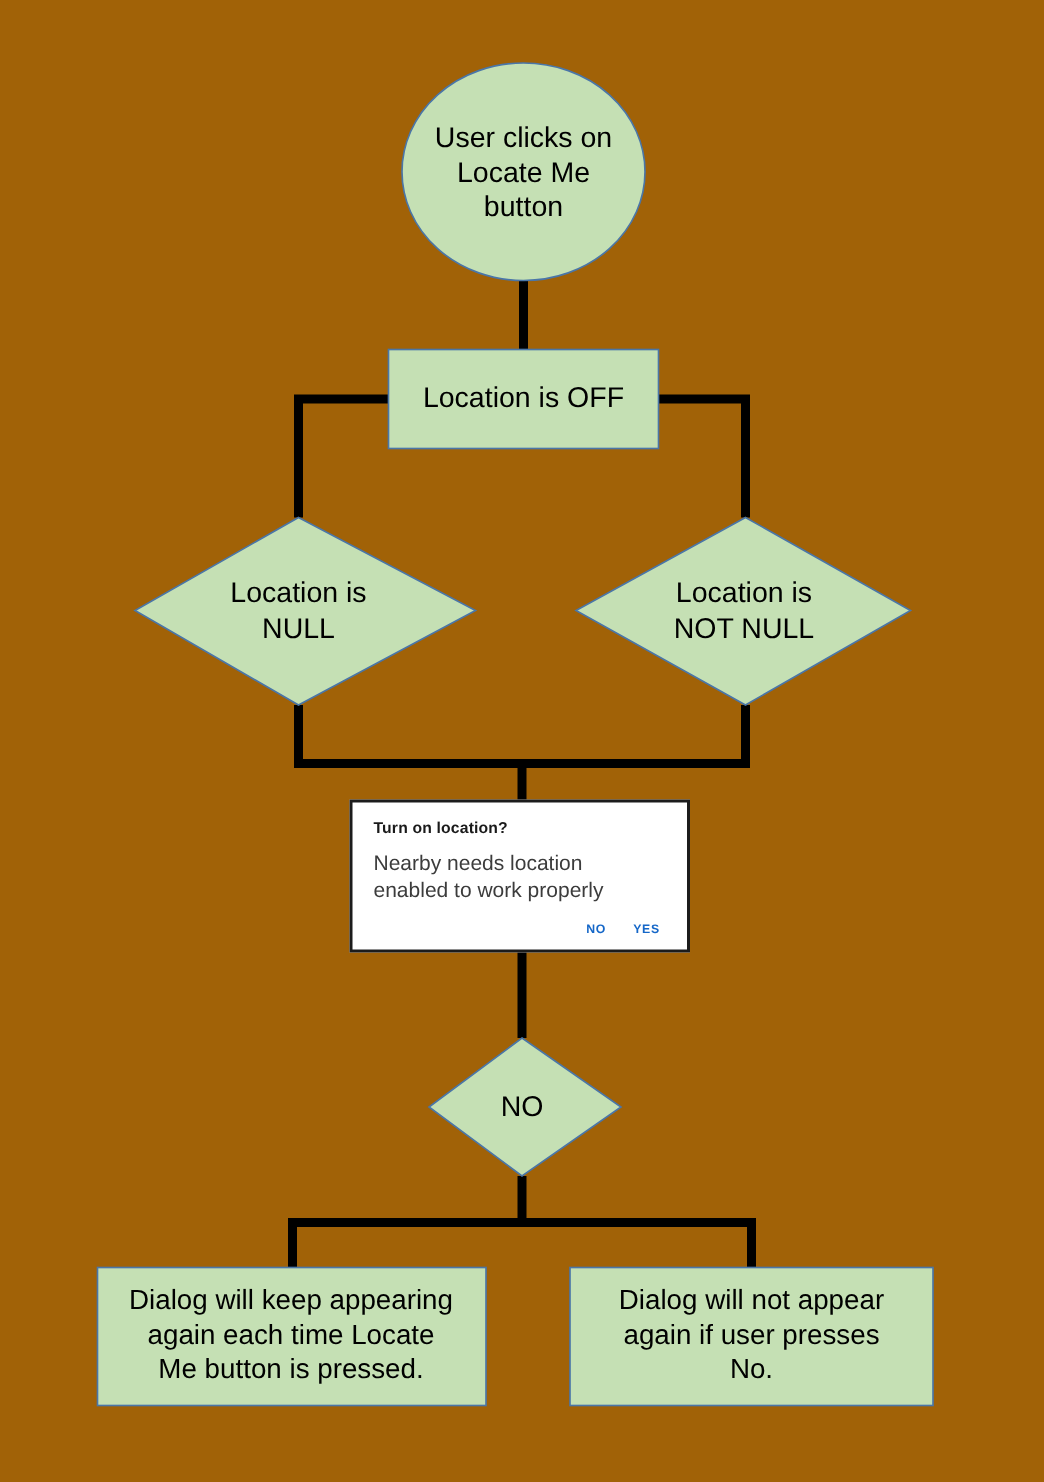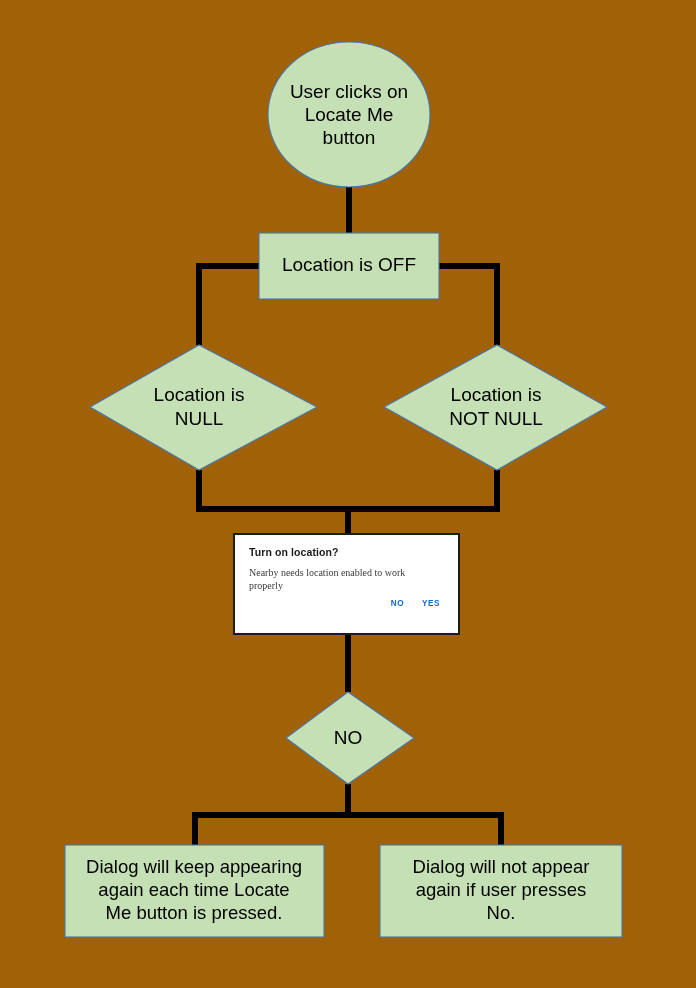--- a/index.html
+++ b/index.html
@@ -52,36 +52,36 @@
   
   .dialog-card {
     position: absolute;
     left: 233px;
     top: 533px;
     width: 227px;
     height: 102px;
     background: #ffffff;
     border: 2px solid #1c1c1c;
     box-sizing: border-box;
-    padding: 12px 14px 16px 14px;
+    padding: 12px 14px 0 14px;
     display: flex;
     flex-direction: column;
   }
   .dialog-title {
     font-family: "Liberation Sans", sans-serif;
     font-size: 10.5px;
     font-weight: bold;
     color: #1a1a1a;
     letter-spacing: 0.1px;
     margin: 0 0 7px 0;
     line-height: 1.1;
   }
   .dialog-body {
-    font-family: Liberation Serif, serif;
-    font-size: 10px;
+    font-family: Liberation Sans, sans-serif;
+    font-size: 14px;
     color: #3c3c3c;
     line-height: 1.35;
     margin: 0;
     max-width: 175px;
   }
   .dialog-actions {
     margin-top: auto;
     display: flex;
     justify-content: flex-end;
     align-items: center;

